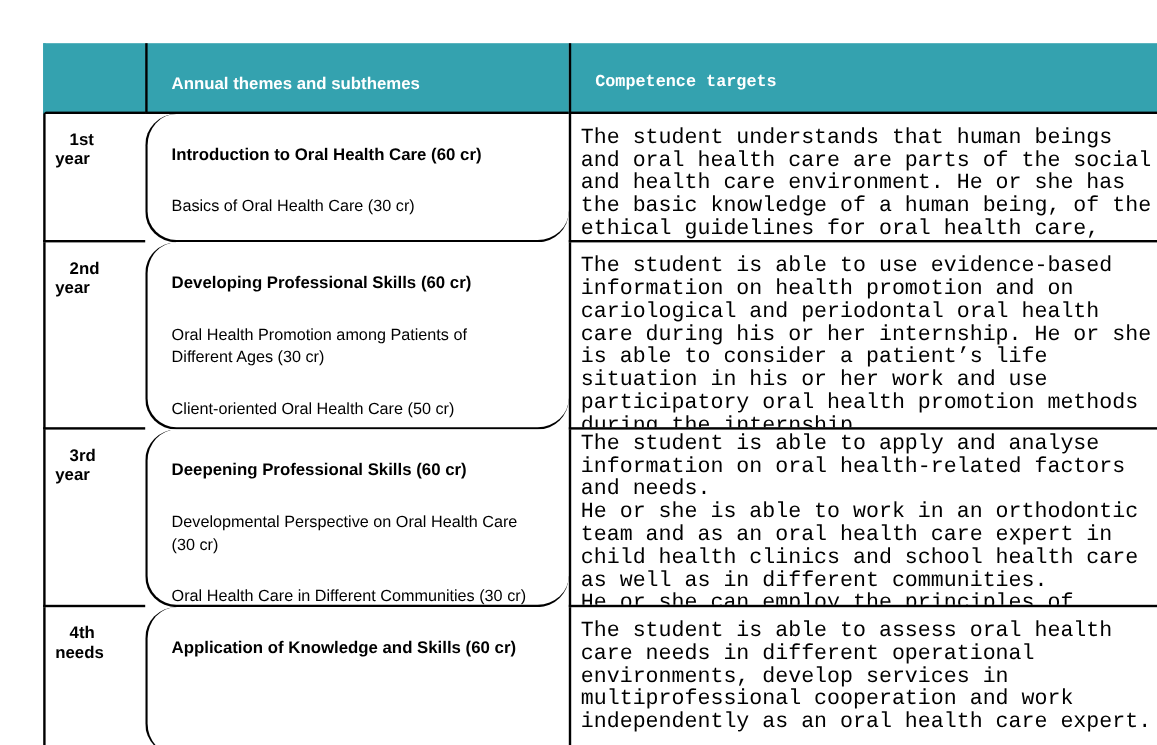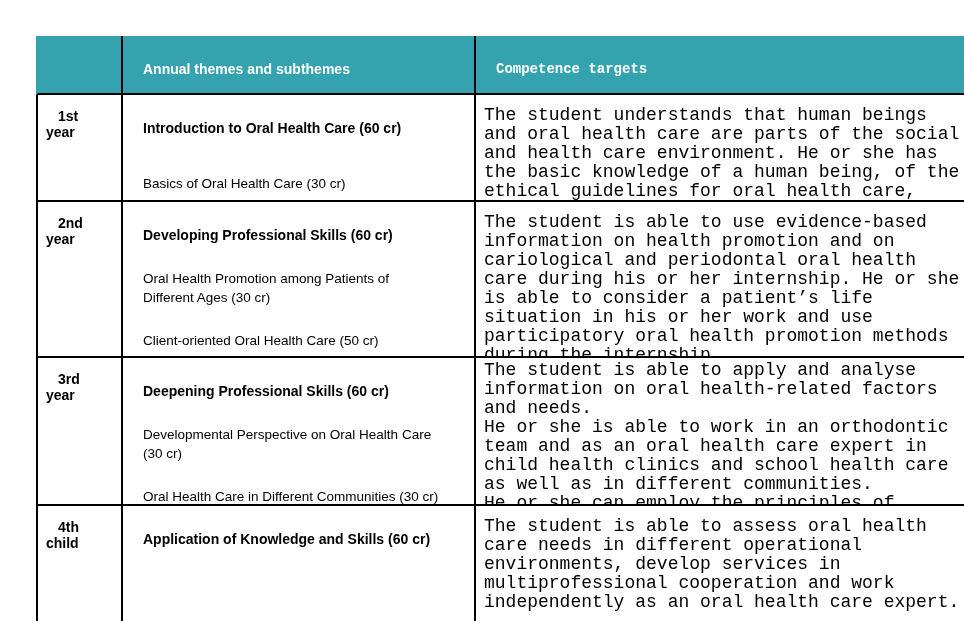--- a/index.html
+++ b/index.html
@@ -46,29 +46,30 @@
   .lastrow{border-bottom:none;}
   .year-cell{
     font-weight:bold;
     font-size:14px;
     padding:13px 6px 0 8px;
   }
   .theme-cell{
     font-size:13.5px;
     padding:12px 8px 0 8px;
     line-height:19px;
+    border-radius:26px;
   }
   .theme-title{
     font-weight:bold;
     font-size:14px;
   }
   .subtheme{
     white-space:pre-line;
   }
-  .row-1 .subtheme{margin-top:12px;}
+  .row-1 .subtheme{}
   .target-cell{
     font-size:18px;
     line-height:19px;
     padding:11px 6px 0 8px;
     white-space:pre-line;
   }
   .target-cell.tight{padding-top:3px;}
 </style>
 </head>
 <body>
@@ -111,21 +112,21 @@
     <div class="theme-title">Deepening Professional Skills (60 cr)</div>
     <div class="subtheme">Developmental Perspective on Oral Health Care (30 cr)</div>
     <div class="subtheme">Oral Health Care in Different Communities (30 cr)</div>
   </div>
   <div class="cell target-cell col3 row-3 tight">The student is able to apply and analyse information on oral health-related factors and needs.
 He or she is able to work in an orthodontic team and as an oral health care expert in child health clinics and school health care as well as in different communities.
 He or she can employ the principles of service design and programming to develop new, eg digital, services.
  He or she can also apply his or her R&amp;D knowledge to the thesis work planning.</div>
 
   <div class="cell year-cell row-4 lastrow">
-    <span>4th child</span>
+    <span>4th needs</span>
   </div>
   <div class="cell theme-cell row-4 lastrow">
     <div class="theme-title">Application of Knowledge and Skills (60 cr)</div>
   </div>
   <div class="cell target-cell col3 row-4 lastrow">The student is able to assess oral health care needs in different operational environments, develop services in multiprofessional cooperation and work independently as an oral health care expert.
 
 The student is able to implement a research and development project as his or her thesis.</div>
 
 </div>
 

